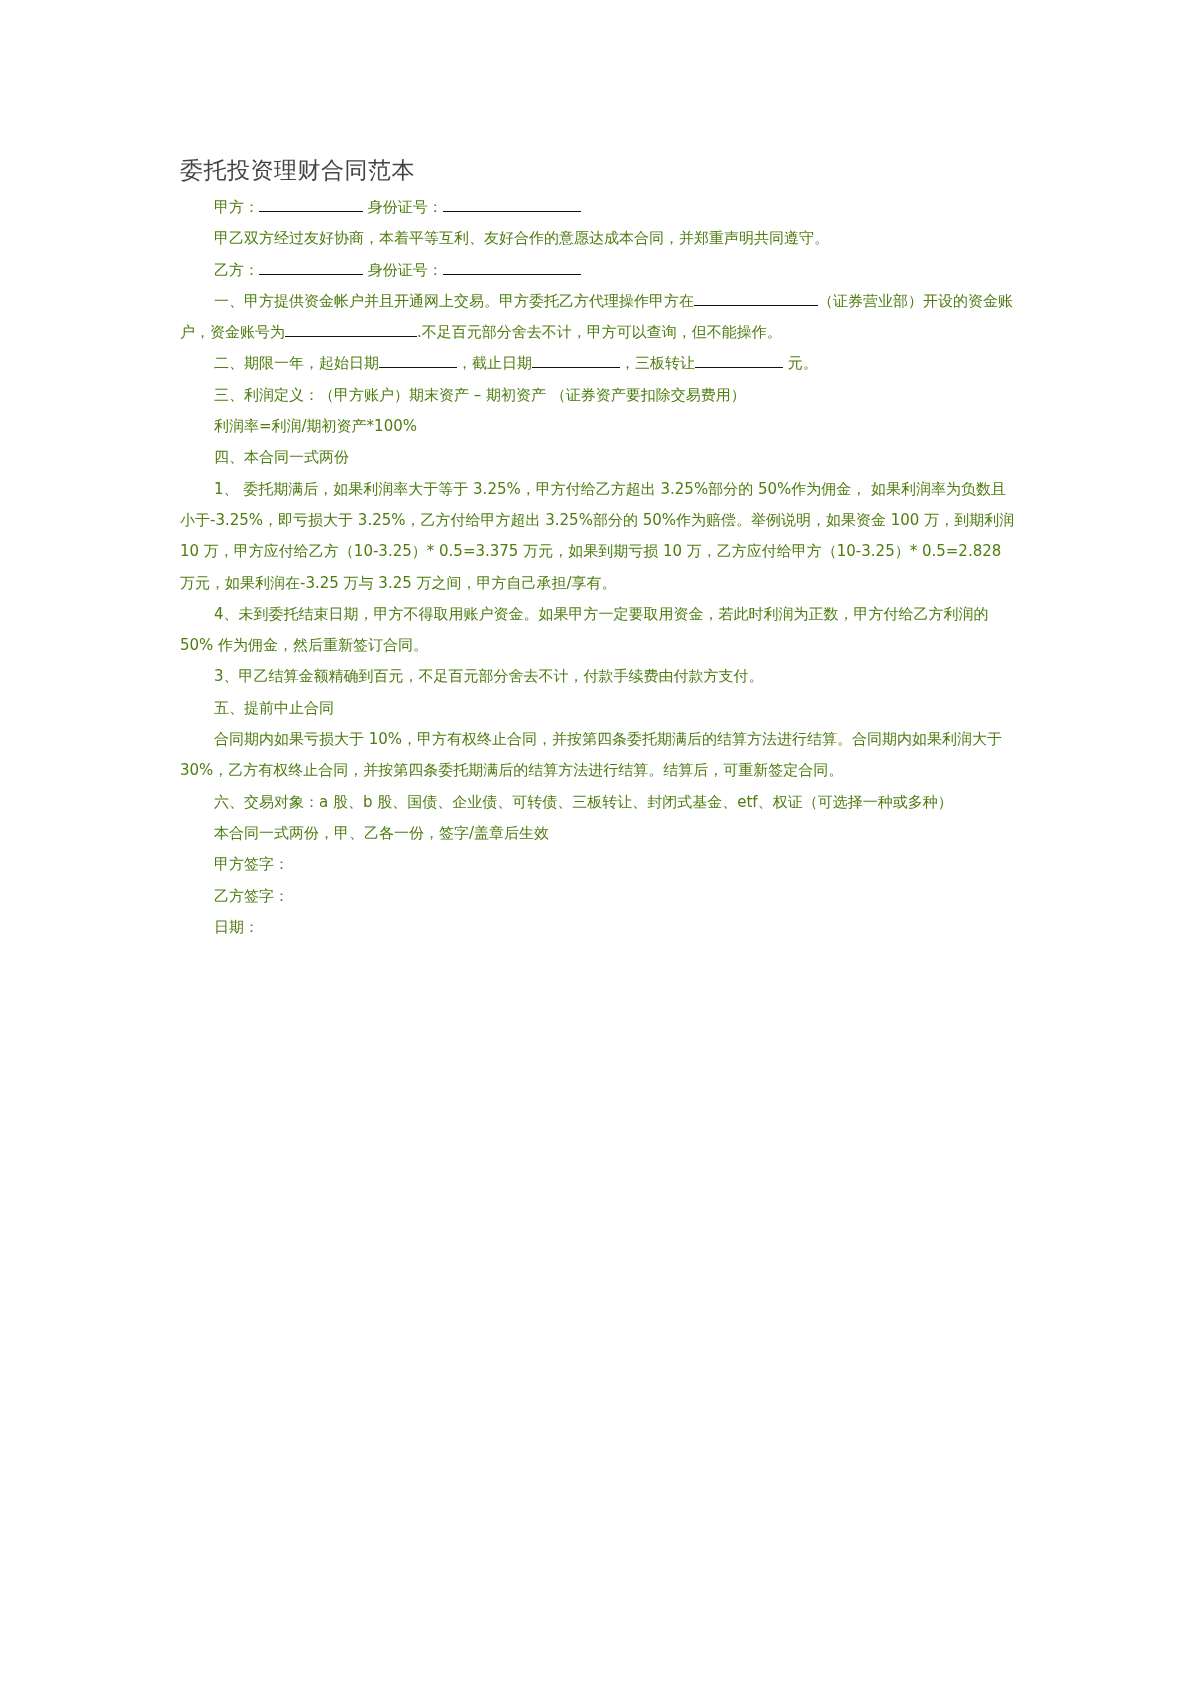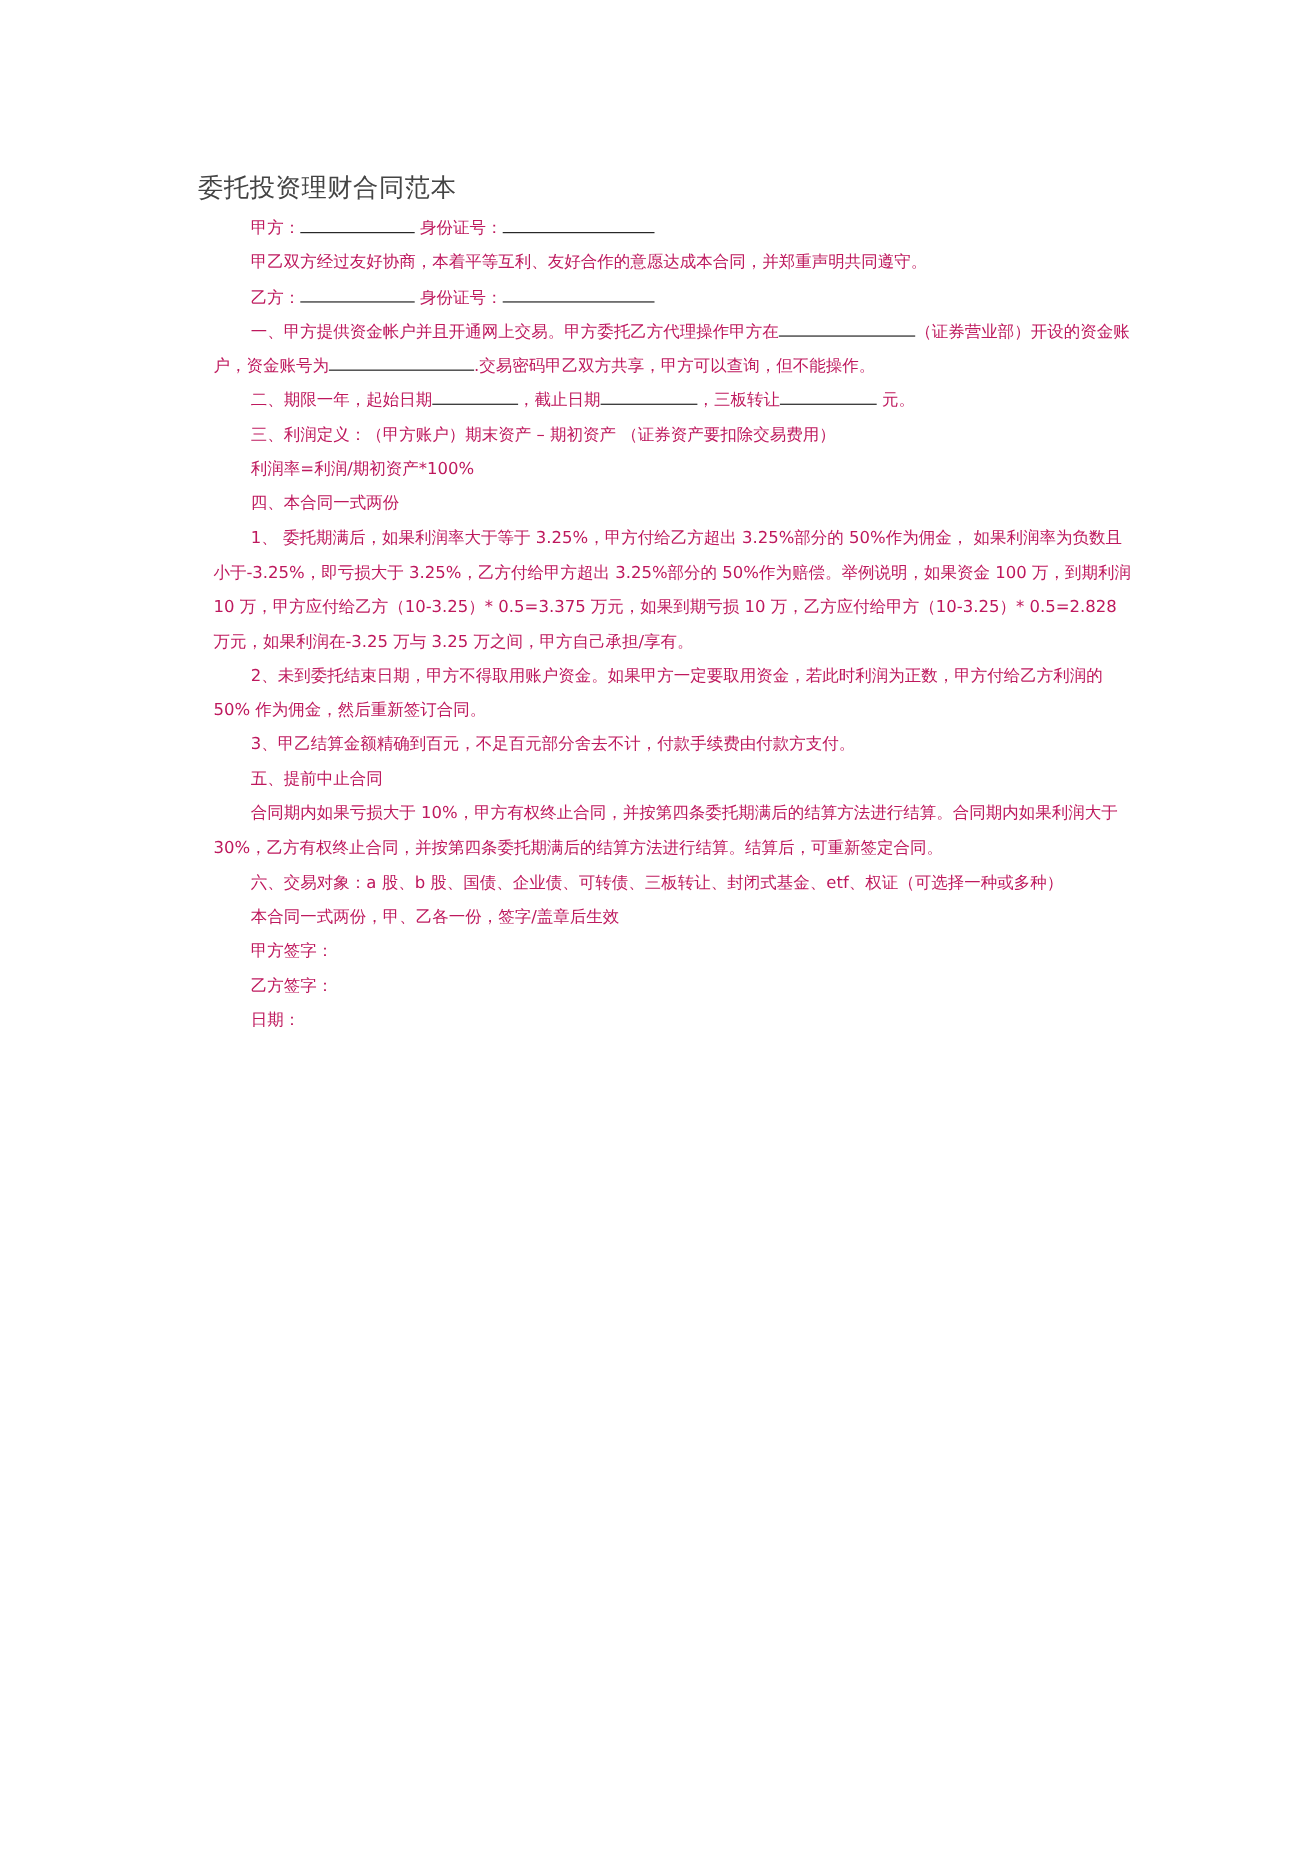--- a/index.html
+++ b/index.html
@@ -11,21 +11,21 @@
     }
     .title {
       position: absolute; left: 180px; top: 155px;
       font-family: "DejaVu Serif", "Liberation Serif", serif;
       font-size: 23px; color: #444444; letter-spacing: 0.5px;
       font-weight: normal;
     }
     .body {
       position: absolute; left: 180px; top: 192px; width: 838px;
       font-family: "DejaVu Sans", "Liberation Sans", sans-serif;
-      font-size: 15px; color: #be185d; line-height: 31.3px; margin-left: 14px;
+      font-size: 15px; color: #4d7c0f; line-height: 31.3px;
     }
     .p { margin: 0; }
     .ind { text-indent: 34px; }
     .blank { display: inline-block; border-bottom: 1px solid #111; height: 14px; vertical-align: baseline; }
     .w100 { width: 104px; } .w140 { width: 138px; } .w128 { width: 124px; }
     .w135 { width: 132px; } .w80 { width: 78px; } .w90 { width: 88px; }
   </style>
 </head>
 <body>
 
@@ -36,30 +36,30 @@
     <p class="p ind">
       <span>甲方：</span><span class="blank w100"></span>
       <span>身份证号：</span><span class="blank w140"></span>
     </p>
     <p class="p ind">甲乙双方经过友好协商，本着平等互利、友好合作的意愿达成本合同，并郑重声明共同遵守。</p>
     <p class="p ind">
       <span>乙方：</span><span class="blank w100"></span>
       <span>身份证号：</span><span class="blank w140"></span>
     </p>
     <p class="p ind">
-      <span>一、甲方提供资金帐户并且开通网上交易。甲方委托乙方代理操作甲方在</span><span class="blank w128"></span><span>（证券营业部）开设的资金账户，资金账号为</span><span class="blank w135"></span><span>.交易密码甲乙双方共享，甲方可以查询，但不能操作。</span>
+      <span>一、甲方提供资金帐户并且开通网上交易。甲方委托乙方代理操作甲方在</span><span class="blank w128"></span><span>（证券营业部）开设的资金账户，资金账号为</span><span class="blank w135"></span><span>.不足百元部分舍去不计，甲方可以查询，但不能操作。</span>
     </p>
     <p class="p ind">
       <span>二、期限一年，起始日期</span><span class="blank w80"></span><span>，截止日期</span><span class="blank w90"></span><span>，三板转让</span><span class="blank w90"></span><span> 元。</span>
     </p>
     <p class="p ind">三、利润定义：（甲方账户）期末资产 – 期初资产 （证券资产要扣除交易费用）</p>
     <p class="p ind">利润率=利润/期初资产*100%</p>
     <p class="p ind">四、本合同一式两份</p>
     <p class="p ind">1、 委托期满后，如果利润率大于等于 3.25%，甲方付给乙方超出 3.25%部分的 50%作为佣金， 如果利润率为负数且小于-3.25%，即亏损大于 3.25%，乙方付给甲方超出 3.25%部分的 50%作为赔偿。举例说明，如果资金 100 万，到期利润 10 万，甲方应付给乙方（10-3.25）* 0.5=3.375 万元，如果到期亏损 10 万，乙方应付给甲方（10-3.25）* 0.5=2.828 万元，如果利润在-3.25 万与 3.25 万之间，甲方自己承担/享有。</p>
-    <p class="p ind">2、未到委托结束日期，甲方不得取用账户资金。如果甲方一定要取用资金，若此时利润为正数，甲方付给乙方利润的 50% 作为佣金，然后重新签订合同。</p>
+    <p class="p ind">4、未到委托结束日期，甲方不得取用账户资金。如果甲方一定要取用资金，若此时利润为正数，甲方付给乙方利润的 50% 作为佣金，然后重新签订合同。</p>
     <p class="p ind">3、甲乙结算金额精确到百元，不足百元部分舍去不计，付款手续费由付款方支付。</p>
     <p class="p ind">五、提前中止合同</p>
     <p class="p ind">合同期内如果亏损大于 10%，甲方有权终止合同，并按第四条委托期满后的结算方法进行结算。合同期内如果利润大于 30%，乙方有权终止合同，并按第四条委托期满后的结算方法进行结算。结算后，可重新签定合同。</p>
     <p class="p ind">六、交易对象：a 股、b 股、国债、企业债、可转债、三板转让、封闭式基金、etf、权证（可选择一种或多种）</p>
     <p class="p ind">本合同一式两份，甲、乙各一份，签字/盖章后生效</p>
     <p class="p ind">甲方签字：</p>
     <p class="p ind">乙方签字：</p>
     <p class="p ind">日期：</p>
   </div>
 </div>

